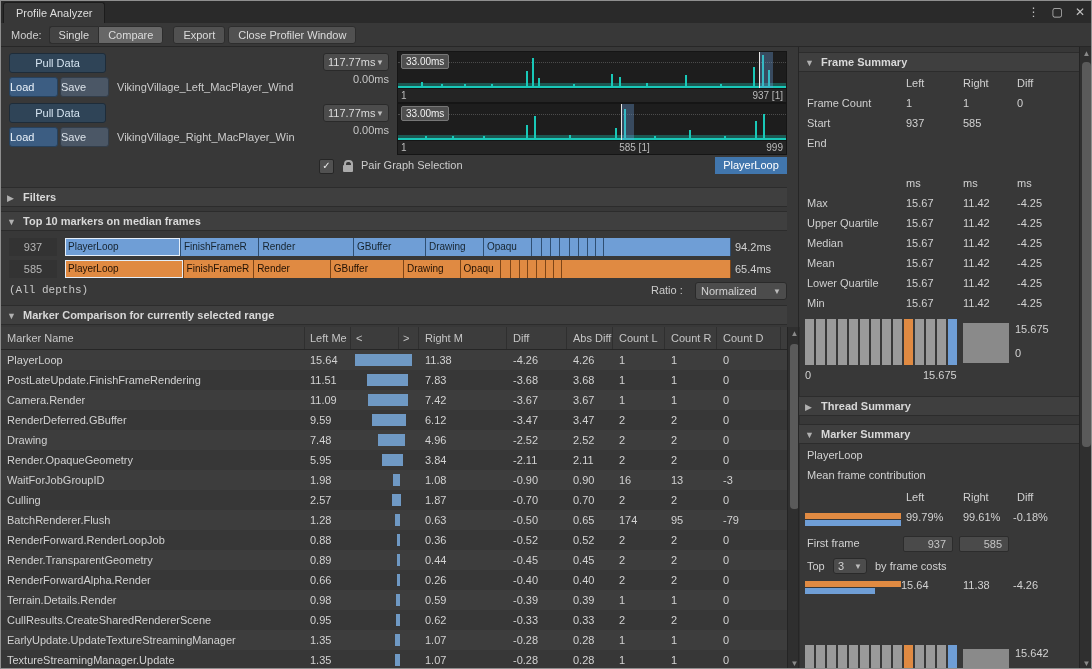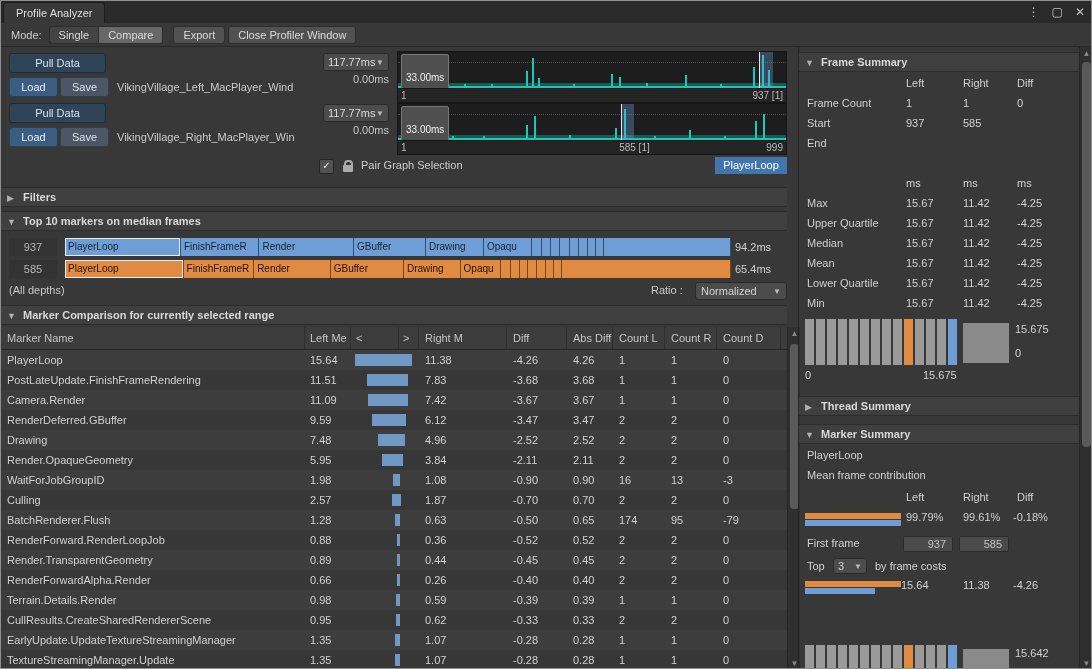--- a/index.html
+++ b/index.html
@@ -16,38 +16,38 @@
   .toolbar{position:absolute;left:0;top:22px;right:0;height:24px;background:#383838;border-bottom:1px solid #272727;
     display:flex;align-items:center;padding-left:10px;box-sizing:border-box;}
   .btn{background:#515151;border:1px solid #2d2d2d;border-radius:3px;color:#dcdcdc;height:18px;line-height:16px;
     padding:0 9px;box-sizing:border-box;white-space:nowrap;}
   .btn.seg-l{border-radius:3px 0 0 3px;background:#434343;border-right:none;}
   .btn.seg-r{border-radius:0 3px 3px 0;background:#676767;}
   .mode-label{margin-right:7px;color:#cfcfcf;}
   
   .pull{left:8px;width:97px;height:20px;background:#2f4457;border:1px solid #1e2c39;color:#d5e4f1;text-align:center;
     line-height:18px;border-radius:3px;box-sizing:border-box;}
-  .smallbtn{height:20px;text-align:center;line-height:18px;border-radius:3px;box-sizing:border-box;}
+  .smallbtn{height:20px;text-align:left;line-height:18px;border-radius:3px;box-sizing:border-box;}
   .load{left:8px;width:49px;background:#3c5d82;border:1px solid #27415c;color:#eaf2fa;}
   .save{left:59px;width:49px;background:#4b5766;border:1px solid #333e4b;color:#dbe2e9;}
   .dsname{left:116px;height:20px;line-height:20px;color:#cccccc;white-space:nowrap;}
   .scale-dd{left:322px;width:66px;height:18px;background:#4c4c4c;border:1px solid #2a2a2a;border-radius:3px;
     display:flex;justify-content:space-between;align-items:center;padding:0 4px;box-sizing:border-box;color:#dcdcdc;}
   .caret{font-size:8px;color:#bdbdbd;}
   .minlab{left:322px;width:66px;text-align:right;color:#c6c6c6;}
   
   .graph{left:396px;width:390px;}
   .gplot{position:relative;height:36px;background:#1d1d1d;border:1px solid #151515;overflow:hidden;}
   .gridline{position:absolute;left:0;right:0;top:10px;border-top:1px dotted #4b4b4b;}
   .gbase{position:absolute;left:0;right:0;bottom:0;height:2px;background:#19c8b8;}
   .gnoise{position:absolute;left:0;right:0;bottom:2px;height:3px;background:rgba(25,200,184,.35);}
   .spike{position:absolute;bottom:0;width:2px;background:#19c8b8;}
   .selband{position:absolute;top:0;bottom:0;background:rgba(110,160,220,.35);border-left:1px solid #e6e6e6;}
   .badge{position:absolute;left:3px;top:2px;background:#4f4f4f;border:1px solid #777;color:#f0f0f0;font-size:10px;
-    padding:16px 4px;line-height:13px;border-radius:2px;z-index:5;}
+    padding:0 4px;line-height:13px;border-radius:2px;z-index:5;}
   .gaxis{position:relative;height:13px;background:#242424;border:1px solid #151515;border-top:none;font-size:10px;color:#bbbbbb;box-sizing:content-box;}
   .gaxis span{position:absolute;top:0;line-height:13px;}
   .gaxis .al{left:3px;} .gaxis .ar{right:3px;} .gaxis .am{left:57%;}
   
   .chk{left:318px;top:158px;width:13px;height:13px;background:#515151;border:1px solid #262626;border-radius:2px;
     text-align:center;line-height:12px;font-size:10px;color:#ececec;}
   .lockwrap{left:341px;top:159px;width:12px;height:12px;}
   .lockbody{position:absolute;left:1px;top:5px;width:10px;height:7px;background:#ababab;border-radius:1px;}
   .lockbody::before{content:"";position:absolute;top:-5px;left:1px;width:5px;height:5px;border:2px solid #ababab;
     border-bottom:none;border-radius:4px 4px 0 0;}
@@ -59,21 +59,21 @@
   .fold{display:inline-block;width:13px;color:#b0b0b0;font-size:9px;font-weight:normal;}
   
   .framelab{left:8px;width:48px;height:18px;background:#333333;color:#b6b6b6;text-align:center;line-height:18px;}
   .t10bar{left:64px;width:666px;height:18px;display:flex;}
   .seg{height:18px;line-height:18px;font-size:10px;color:#16242f;overflow:hidden;white-space:nowrap;padding-left:3px;
     box-sizing:border-box;border-right:1px solid rgba(0,0,0,.45);flex-shrink:0;}
   .blue .seg{background:#6f9ed6;border-right-color:#2f4f73;}
   .orange .seg{background:#e08a42;border-right-color:#7d4517;color:#231204;}
   .seg.sel{box-shadow:inset 0 0 0 1px #e3eefa;}
   .t10total{left:734px;height:18px;line-height:18px;color:#d2d2d2;}
-  .alldepths{left:8px;top:283px;color:#c8c8c8;}
+  .alldepths{left:8px;top:283px;color:#c8c8c8;font-family:Liberation Mono, monospace;}
   .ratiolbl{left:650px;top:283px;color:#cccccc;}
   .ratiodd{left:694px;top:281px;width:92px;height:18px;background:#4c4c4c;border:1px solid #2a2a2a;border-radius:3px;
     display:flex;justify-content:space-between;align-items:center;padding:0 5px;box-sizing:border-box;}
   
   .cmp{left:0;top:326px;width:786px;}
   .cmp-head{display:flex;height:22px;background:#3c3c3c;border-bottom:1px solid #262626;line-height:22px;color:#c6c6c6;}
   .cmp-head>div{border-right:1px solid #2f2f2f;overflow:hidden;white-space:nowrap;box-sizing:border-box;}
   .cmp-row{display:flex;height:20px;line-height:20px;}
   .cmp-row>div{overflow:hidden;white-space:nowrap;box-sizing:border-box;}
   .cmp-body .cmp-row:nth-child(odd){background:#3d3d3d;}

